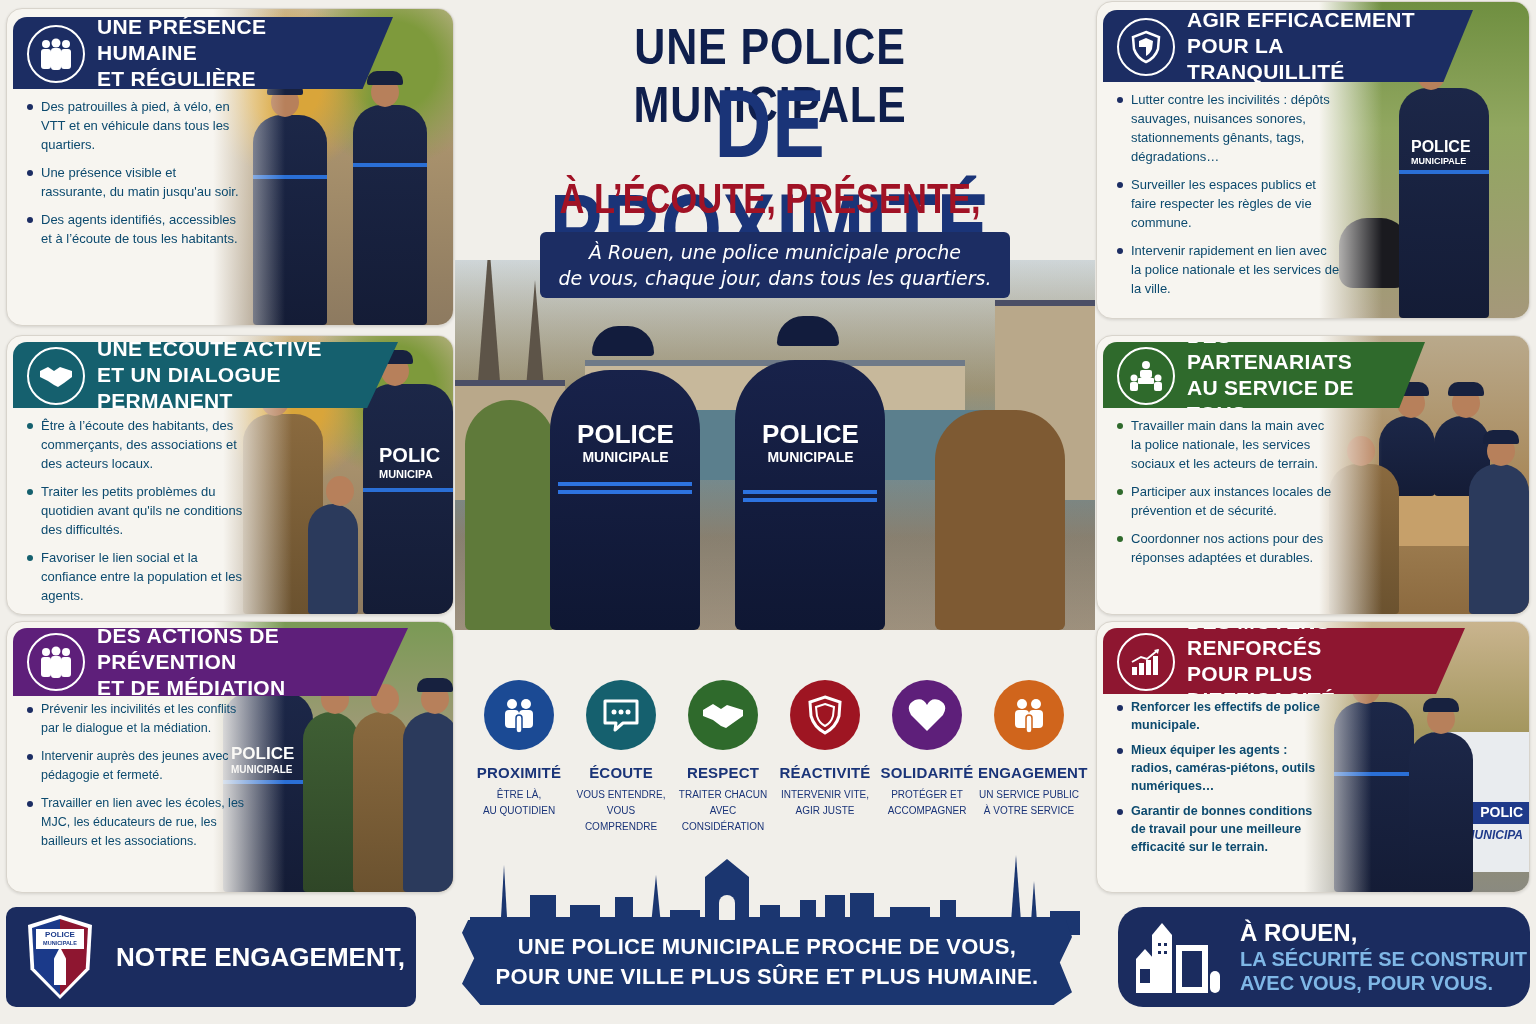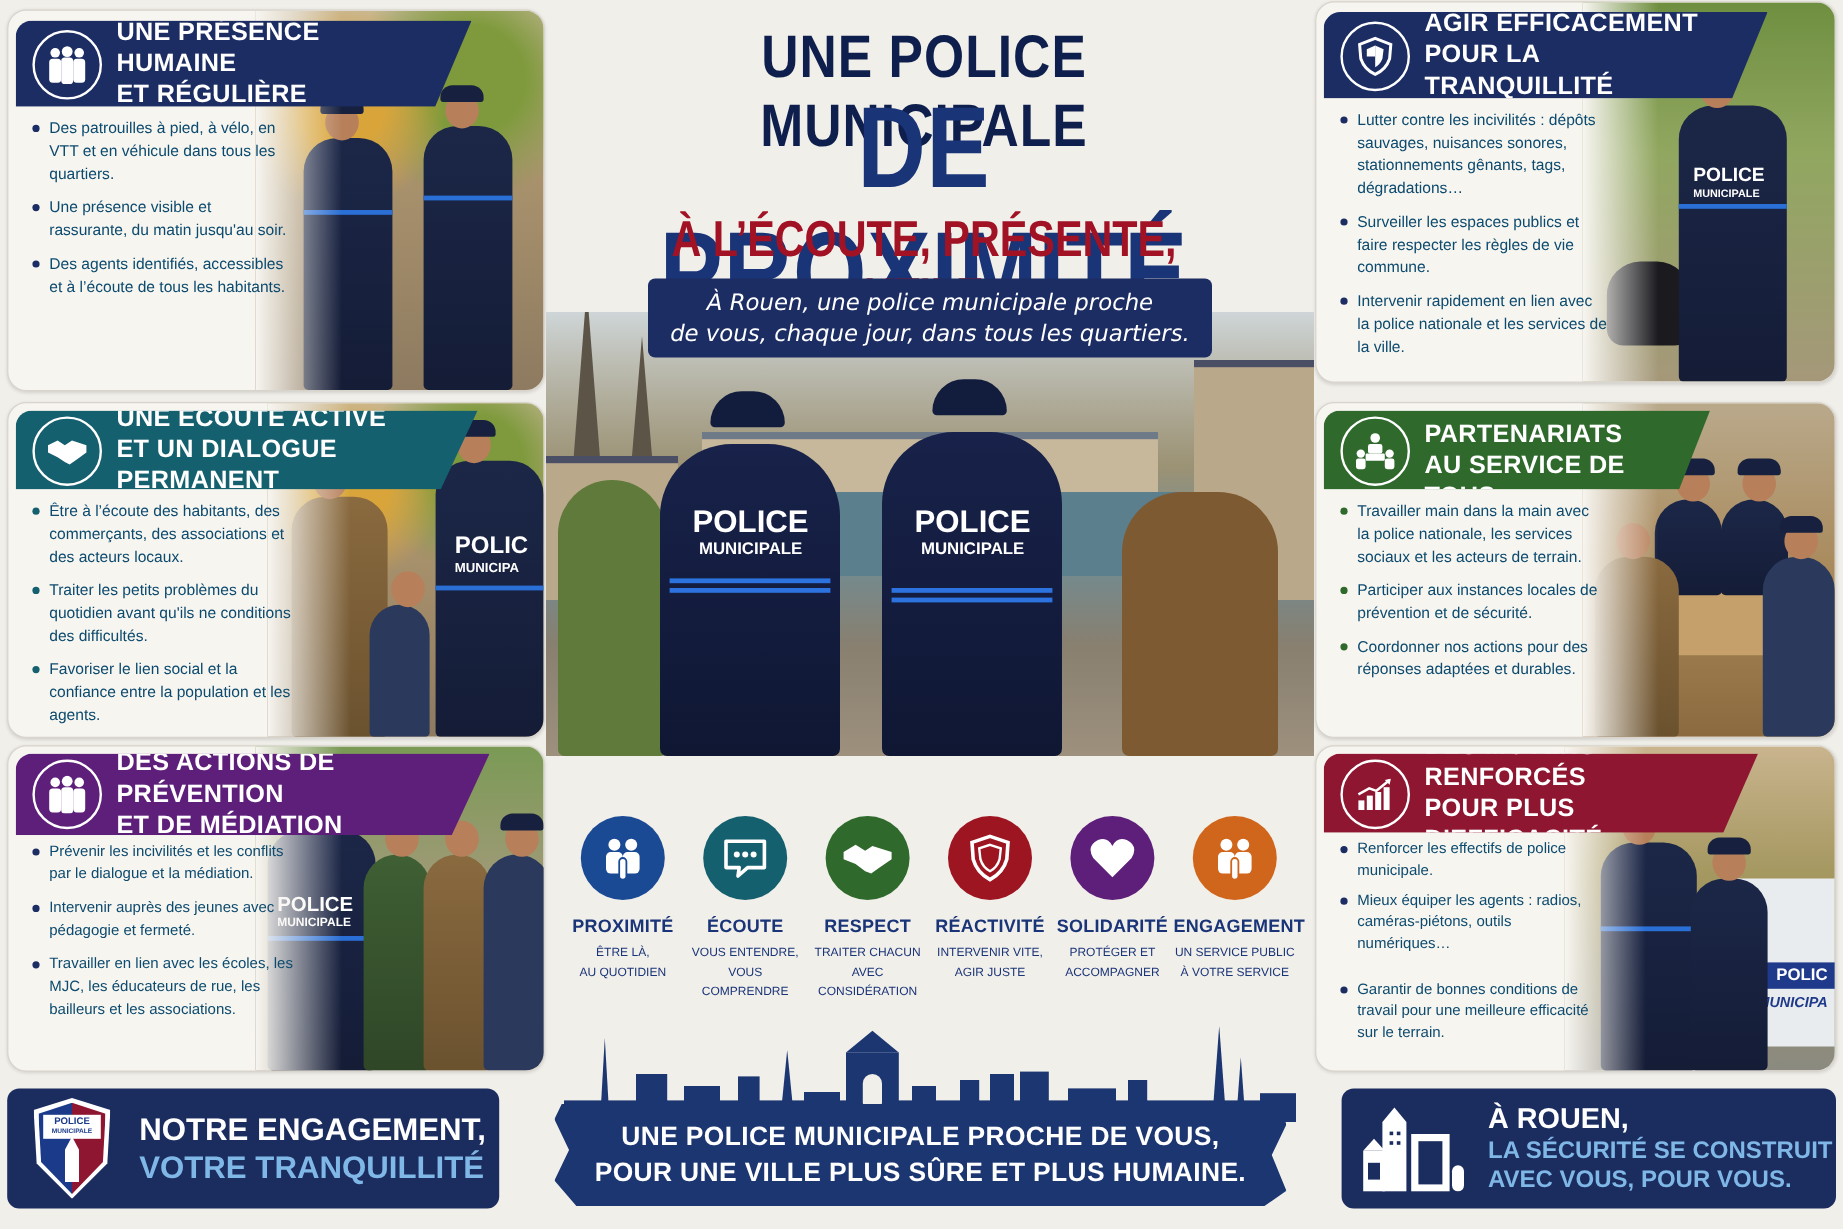--- a/index.html
+++ b/index.html
@@ -339,23 +339,23 @@
             <rect x="17" y="12" width="5" height="15"></rect>
             <rect x="24" y="8" width="5" height="19"></rect>
           </g>
           <path d="M3 14 L12 9 L18 11 L29 2" stroke="#fff" stroke-width="2" fill="none"></path>
           <path d="M25 2 L30 1 L29 6 Z" fill="#fff"></path>
         </svg>
     </span>
     <span>DES MOYENS RENFORCÉS</span>
     <span>POUR PLUS D’EFFICACITÉ</span>
   </div>
-  <ul class="card-body" style="top:76px; width:210px; font-size:12.5px; line-height:18px;">
+  <ul class="card-body" style="top:76px; width:210px; font-size:12.5px; line-height:18px;font-weight:bold;">
     <li style="margin-bottom:7px;">Renforcer les effectifs de police municipale.</li>
-    <li style="margin-bottom:20px;">Mieux équiper les agents : radios, caméras-piétons, outils numériques…</li>
+    <li style="margin-bottom:7px;">Mieux équiper les agents : radios, caméras-piétons, outils numériques…</li>
     <li>Garantir de bonnes conditions de travail pour une meilleure efficacité sur le terrain.</li>
   </ul>
 </div>
 
 <div class="hero">
   <div class="spire" style="left:20px; top:-20px; border-bottom-width:180px;"></div>
   <div class="spire" style="left:70px; top:20px; border-bottom-width:120px; border-left-width:10px; border-right-width:10px;"></div>
   <div class="bldg" style="left:0; top:120px; width:110px; height:120px;"></div>
   <div class="bldg" style="left:130px; top:100px; width:380px; height:60px; background:#c7b89b; border-top-color:#6f7a88;"></div>
   <div class="bldg" style="left:540px; top:40px; width:100px; height:200px;"></div>
@@ -497,25 +497,24 @@
   <div style="position:relative; margin-left:22px; width:64px; height:84px; background:#fff; clip-path: polygon(50% 0, 100% 12%, 96% 65%, 50% 100%, 4% 65%, 0 12%); display:flex; align-items:flex-start; justify-content:center;">
     <div style="position:absolute; inset:4px; clip-path: polygon(50% 0, 100% 12%, 96% 65%, 50% 100%, 4% 65%, 0 12%); background: linear-gradient(90deg, #1b3a8a 50%, #8e1630 50%);"></div>
     <div style="position:absolute; top:14px; left:8px; right:8px; background:#fff; color:#1b3a8a; font-weight:bold; font-size:8px; line-height:9px; text-align:center; padding:1px 0;">
       <div>POLICE</div>
       <div style="font-size:5.5px;">MUNICIPALE</div>
     </div>
     <div style="position:absolute; bottom:14px; left:26px; width:12px; height:38px; background:#fff; clip-path: polygon(50% 0, 100% 30%, 100% 100%, 0 100%, 0 30%);"></div>
   </div>
   <div class="bb-text" style="margin-left:24px; font-size:26px; line-height:32px;">
     <div style="color:#fff;">NOTRE ENGAGEMENT,</div>
-    <div style="color:#7fb7e6;">VOTRE TRANQUILLITÉ</div>
-  </div>
-</div>
-
-<div class="bottom-box" style="left:1118px; top:907px; width:412px; height:100px;">
+  </div>
+</div>
+
+<div class="bottom-box" style="left:1118px; top:907px; width:412px; height:100px;border-radius:25px;">
   <svg width="90" height="72" viewBox="0 0 90 72" style="margin-left:14px;">
     <g fill="#fff">
       <rect x="4" y="38" width="18" height="34"></rect>
       <polygon points="4,38 13,28 22,38"></polygon>
       <rect x="20" y="14" width="20" height="58"></rect>
       <polygon points="20,14 30,2 40,14"></polygon>
       <rect x="44" y="24" width="32" height="48"></rect>
       <rect x="78" y="50" width="10" height="22" rx="5"></rect>
     </g>
     <g fill="#1b2c5f">

